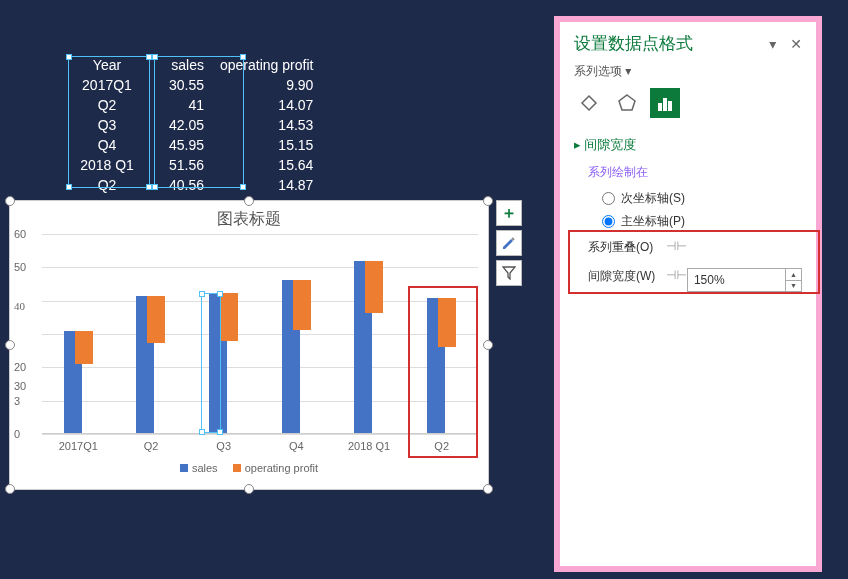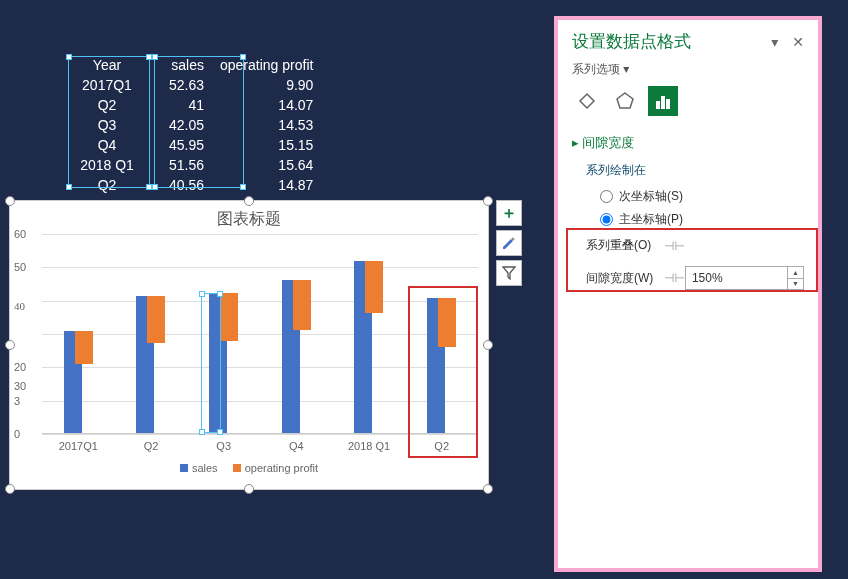--- a/index.html
+++ b/index.html
@@ -129,21 +129,21 @@
   color: #444;
   cursor: pointer;
 }
 .format-pane {
   position: absolute;
   right: 26px;
   top: 16px;
   width: 268px;
   height: 556px;
   background: #fff;
-  border: 4px solid #f9a8d4;
+  border: 6px solid #f9a8d4;
   font-size: 13px;
 }
 .pane-header {
   padding: 10px 14px 6px;
   display: flex;
   align-items: center;
 }
 .pane-title {
   color: #0b7a3b;
   font-size: 17px;
@@ -176,35 +176,35 @@
 .tool-icon.active { background: #0b7a3b; }
 .section {
   padding: 8px 14px;
 }
 .section-header {
   color: #0b7a3b;
   font-size: 13px;
   padding-bottom: 6px;
 }
 .section-sub {
-  color: #0c4a6e;
+  color: #8b5cf6;
   font-size: 12px;
   padding: 4px 0 6px 14px;
 }
 .radio-row {
   padding: 3px 0 3px 28px;
   font-size: 12px;
   color: #333;
   display: flex;
   align-items: center;
 }
 .radio-row input { margin-right: 6px; }
 .input-row {
   display: flex;
-  align-items: center;
+  align-items: flex-start;
   padding: 6px 0 6px 14px;
   font-size: 12px;
   color: #333;
 }
 .input-row label { width: 78px; }
 .slider-track {
   flex: 0 0 14px;
   text-align: center;
   color: #999;
 }
@@ -244,21 +244,21 @@
 <div class="data-table">
   <table>
     <tbody>
         <tr>
       <td>Year</td>
       <td>sales</td>
       <td>operating profit</td>
     </tr>
     <tr>
           <td>2017Q1</td>
-          <td>52.63</td>
+          <td>30.55</td>
           <td>9.90</td>
         </tr>
     <tr>
           <td>Q2</td>
           <td>41</td>
           <td>14.07</td>
         </tr>
     <tr>
           <td>Q3</td>
           <td>42.05</td>

